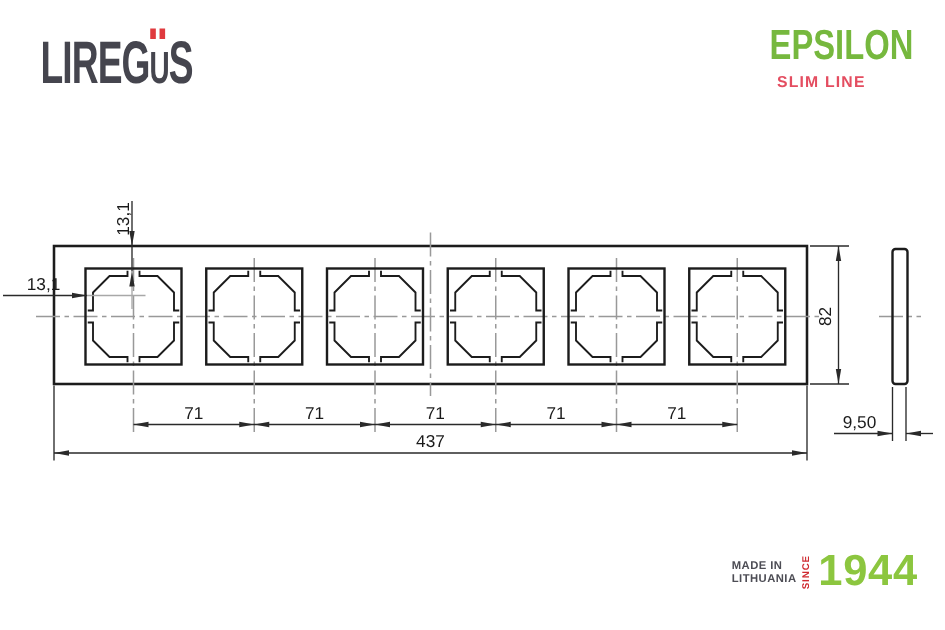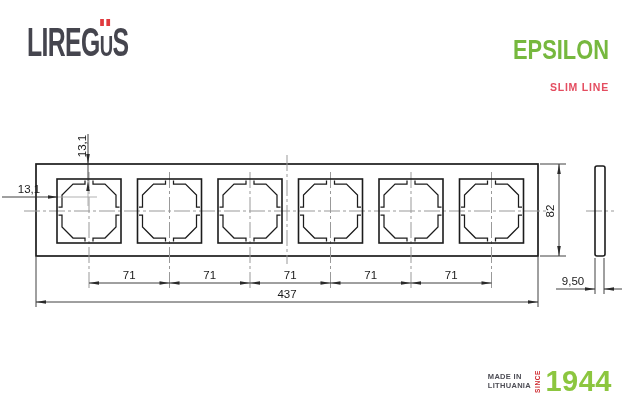--- a/index.html
+++ b/index.html
@@ -14,27 +14,27 @@
     display:inline-block; transform:scaleX(0.62); transform-origin:0 0;
     font-weight:bold; font-size:40px; line-height:1; letter-spacing:-1px;
     color:#45454e; white-space:nowrap;
   }
   .uwrap { position:relative; display:inline-block; }
   .usm { font-size:30px; }
   .dot { position:absolute; width:6px; height:7px; background:#e03a3e; top:-3px; }
   .d1 { left:1px; } .d2 { left:11px; }
 
   
-  .eps-block { position:absolute; right:21px; top:36px; text-align:right; }
+  .eps-block { position:absolute; right:21px; top:16px; text-align:center; }
   .eps-title {
     display:inline-block; transform:scaleX(0.78); transform-origin:100% 0;
     font-weight:bold; font-size:28px; line-height:1; color:#76b83e; white-space:nowrap;
   }
   .eps-sub {
-    margin-top:18px; font-weight:bold; font-size:10.5px; letter-spacing:0.8px;
+    margin-top:6px; font-weight:bold; font-size:10.5px; letter-spacing:0.8px;
     color:#e44d60; line-height:1;
   }
 
   
   svg.drawing { position:absolute; left:0; top:0; }
   .thick   { stroke:#1c1c1c; stroke-width:1.7; fill:none; }
   .openr   { stroke:#1c1c1c; stroke-width:1.6; fill:none; }
   .det     { stroke:#1c1c1c; stroke-width:1.25; fill:none; }
   .dl      { stroke:#2a2a2a; stroke-width:0.9; fill:none; }
   .dlg     { stroke:#a8a8a8; stroke-width:0.9; fill:none; }

